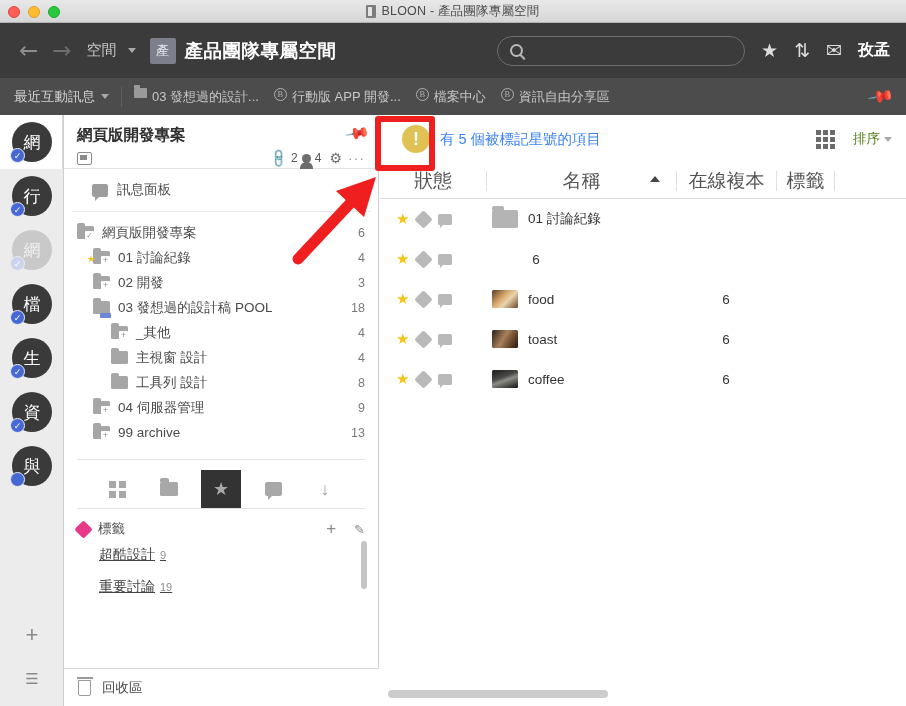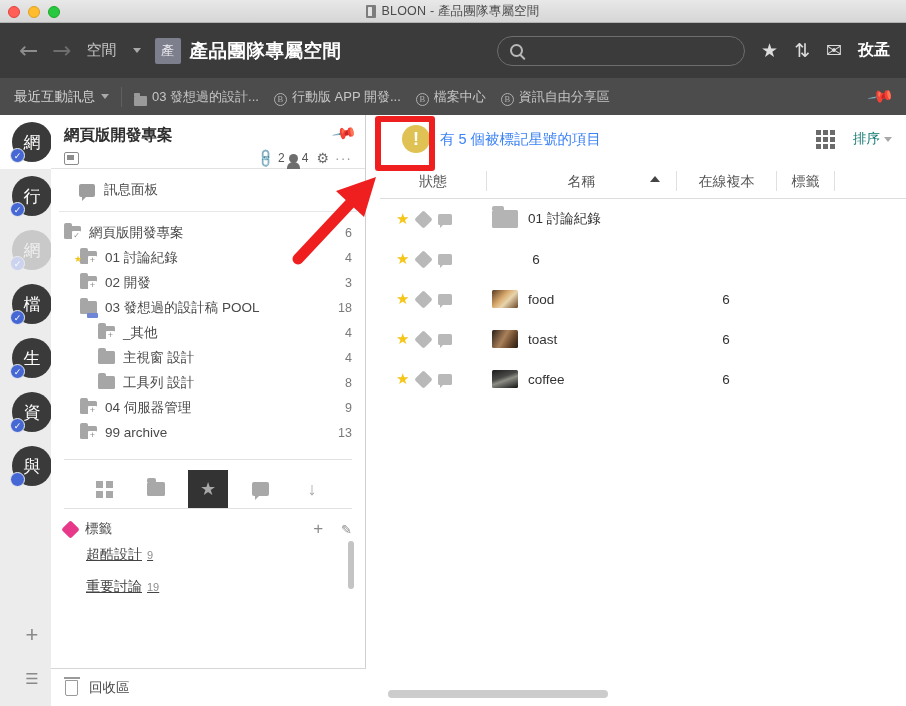--- a/index.html
+++ b/index.html
@@ -40,21 +40,21 @@
   .navbar {
     position: absolute; top: 23px; left: 0; width: 906px; height: 55px;
     background: #3b3b3b; display: flex; align-items: center; padding: 0 12px;
   }
   .nav-arrow {
     font-size: 23px; color: #8d8d8d; padding: 0 7px; line-height: 1;
     font-family: "DejaVu Sans", sans-serif;
   }
   .nav-arrow.fwd { color: #6e6e6e; }
   .crumb-space {
-    color: #c5c5c5; font-size: 15px; margin-left: 8px; display: flex; align-items: center; gap: 16px;
+    color: #c5c5c5; font-size: 15px; margin-left: 8px; display: flex; align-items: center; gap: 11px;
   }
   .caret-down {
     width: 0; height: 0; border-left: 4px solid transparent; border-right: 4px solid transparent;
     border-top: 5px solid #a9a9a9; display: inline-block;
   }
   .space-badge {
     margin-left: 14px; width: 26px; height: 26px; background: #7d7f8c; color: #e9e9ef;
     font-size: 13px; display: flex; align-items: center; justify-content: center; border-radius: 2px;
   }
   .space-title {
@@ -81,21 +81,21 @@
   .nav-user { color: #fff; font-size: 16px; font-weight: bold; }
 
   
   .tabsbar {
     position: absolute; top: 78px; left: 0; width: 906px; height: 37px;
     background: #4c4c4c; display: flex; align-items: center; padding: 0 14px;
   }
   .tab-recent { color: #d2d2d2; font-size: 13.5px; display: flex; align-items: center; gap: 6px; }
   .tab-sep { width: 1px; height: 20px; background: #5f5f5f; margin: 0 12px; }
   .tab-item {
-    color: #c6c6c6; font-size: 13px; display: flex; align-items: flex-end; gap: 5px;
+    color: #c6c6c6; font-size: 13px; display: flex; align-items: flex-start; gap: 5px;
     margin-right: 15px; white-space: nowrap;
   }
   .tab-folder-ico {
     width: 13px; height: 10px; background: #9a9a9a; border-radius: 1px; position: relative; flex: none;
   }
   .tab-folder-ico::before {
     content: ""; position: absolute; top: -3px; left: 0; width: 6px; height: 3px;
     background: #9a9a9a; border-radius: 1px 1px 0 0;
   }
   .tab-b-ico {
@@ -134,21 +134,21 @@
     position: absolute; left: 0; bottom: 58px; width: 64px; text-align: center;
     font-size: 22px; color: #8a8a8a; font-weight: 300;
   }
   .rail-list {
     position: absolute; left: 0; bottom: 18px; width: 64px; text-align: center;
     font-size: 15px; color: #8a8a8a;
   }
 
   
   .panel {
-    position: absolute; top: 115px; left: 51px; width: 315px; height: 591px;
+    position: absolute; top: 115px; left: 64px; width: 315px; height: 591px;
     background: #fff; border-right: 1px solid #cfcfcf;
   }
   .panel-head { padding: 10px 13px 0 13px; position: relative; height: 54px; border-bottom: 1px solid #e2e2e2; }
   .panel-title { font-size: 15.5px; font-weight: bold; color: #2f2f2f; }
   .panel-pin { position: absolute; right: 10px; top: 9px; color: #b5b5b5; font-size: 16px; transform: rotate(35deg); }
   .panel-sub { display: flex; align-items: center; margin-top: 4px; }
   .sub-monitor {
     width: 15px; height: 13px; border: 1.6px solid #8c8c8c; border-radius: 2px; position: relative;
   }
   .sub-monitor::after {
@@ -259,25 +259,25 @@
   .main { position: absolute; top: 115px; left: 380px; width: 526px; height: 591px; background: #fff; }
   .main-head { height: 48px; display: flex; align-items: center; padding: 0 14px 0 22px; position: relative; }
   .warn-circle {
     width: 28px; height: 28px; border-radius: 50%; background: #e0c254; color: #fff;
     font-size: 18px; font-weight: bold; display: flex; align-items: center; justify-content: center; flex: none;
   }
   .main-head-text { font-size: 14.5px; color: #3b82f6; margin-left: 10px; }
   .head-right { margin-left: auto; display: flex; align-items: center; gap: 18px; }
   .grid9 { display: grid; grid-template-columns: repeat(3, 5px); gap: 2px; }
   .grid9 i { width: 5px; height: 5px; background: #6b6b6b; display: block; }
-  .sortbtn { font-size: 13.5px; color: #0f766e; display: flex; align-items: center; gap: 4px; }
+  .sortbtn { font-size: 13.5px; color: #4d7c0f; display: flex; align-items: center; gap: 4px; }
 
   .thead {
     display: flex; align-items: flex-end; height: 36px; border-bottom: 1px solid #ddd;
-    font-size: 14px; color: #555; padding-bottom: 7px;
+    font-size: 19px; color: #555; padding-bottom: 7px;
   }
   .th { text-align: center; border-left: 1px solid #e0e0e0; height: 20px; line-height: 20px; }
   .th:first-child { border-left: none; }
   .th-status { width: 106px; }
   .th-name { width: 190px; position: relative; }
   .th-name .asc {
     position: absolute; right: 16px; top: 5px; width: 0; height: 0;
     border-left: 5px solid transparent; border-right: 5px solid transparent; border-bottom: 6px solid #444;
   }
   .th-copy { width: 100px; }

